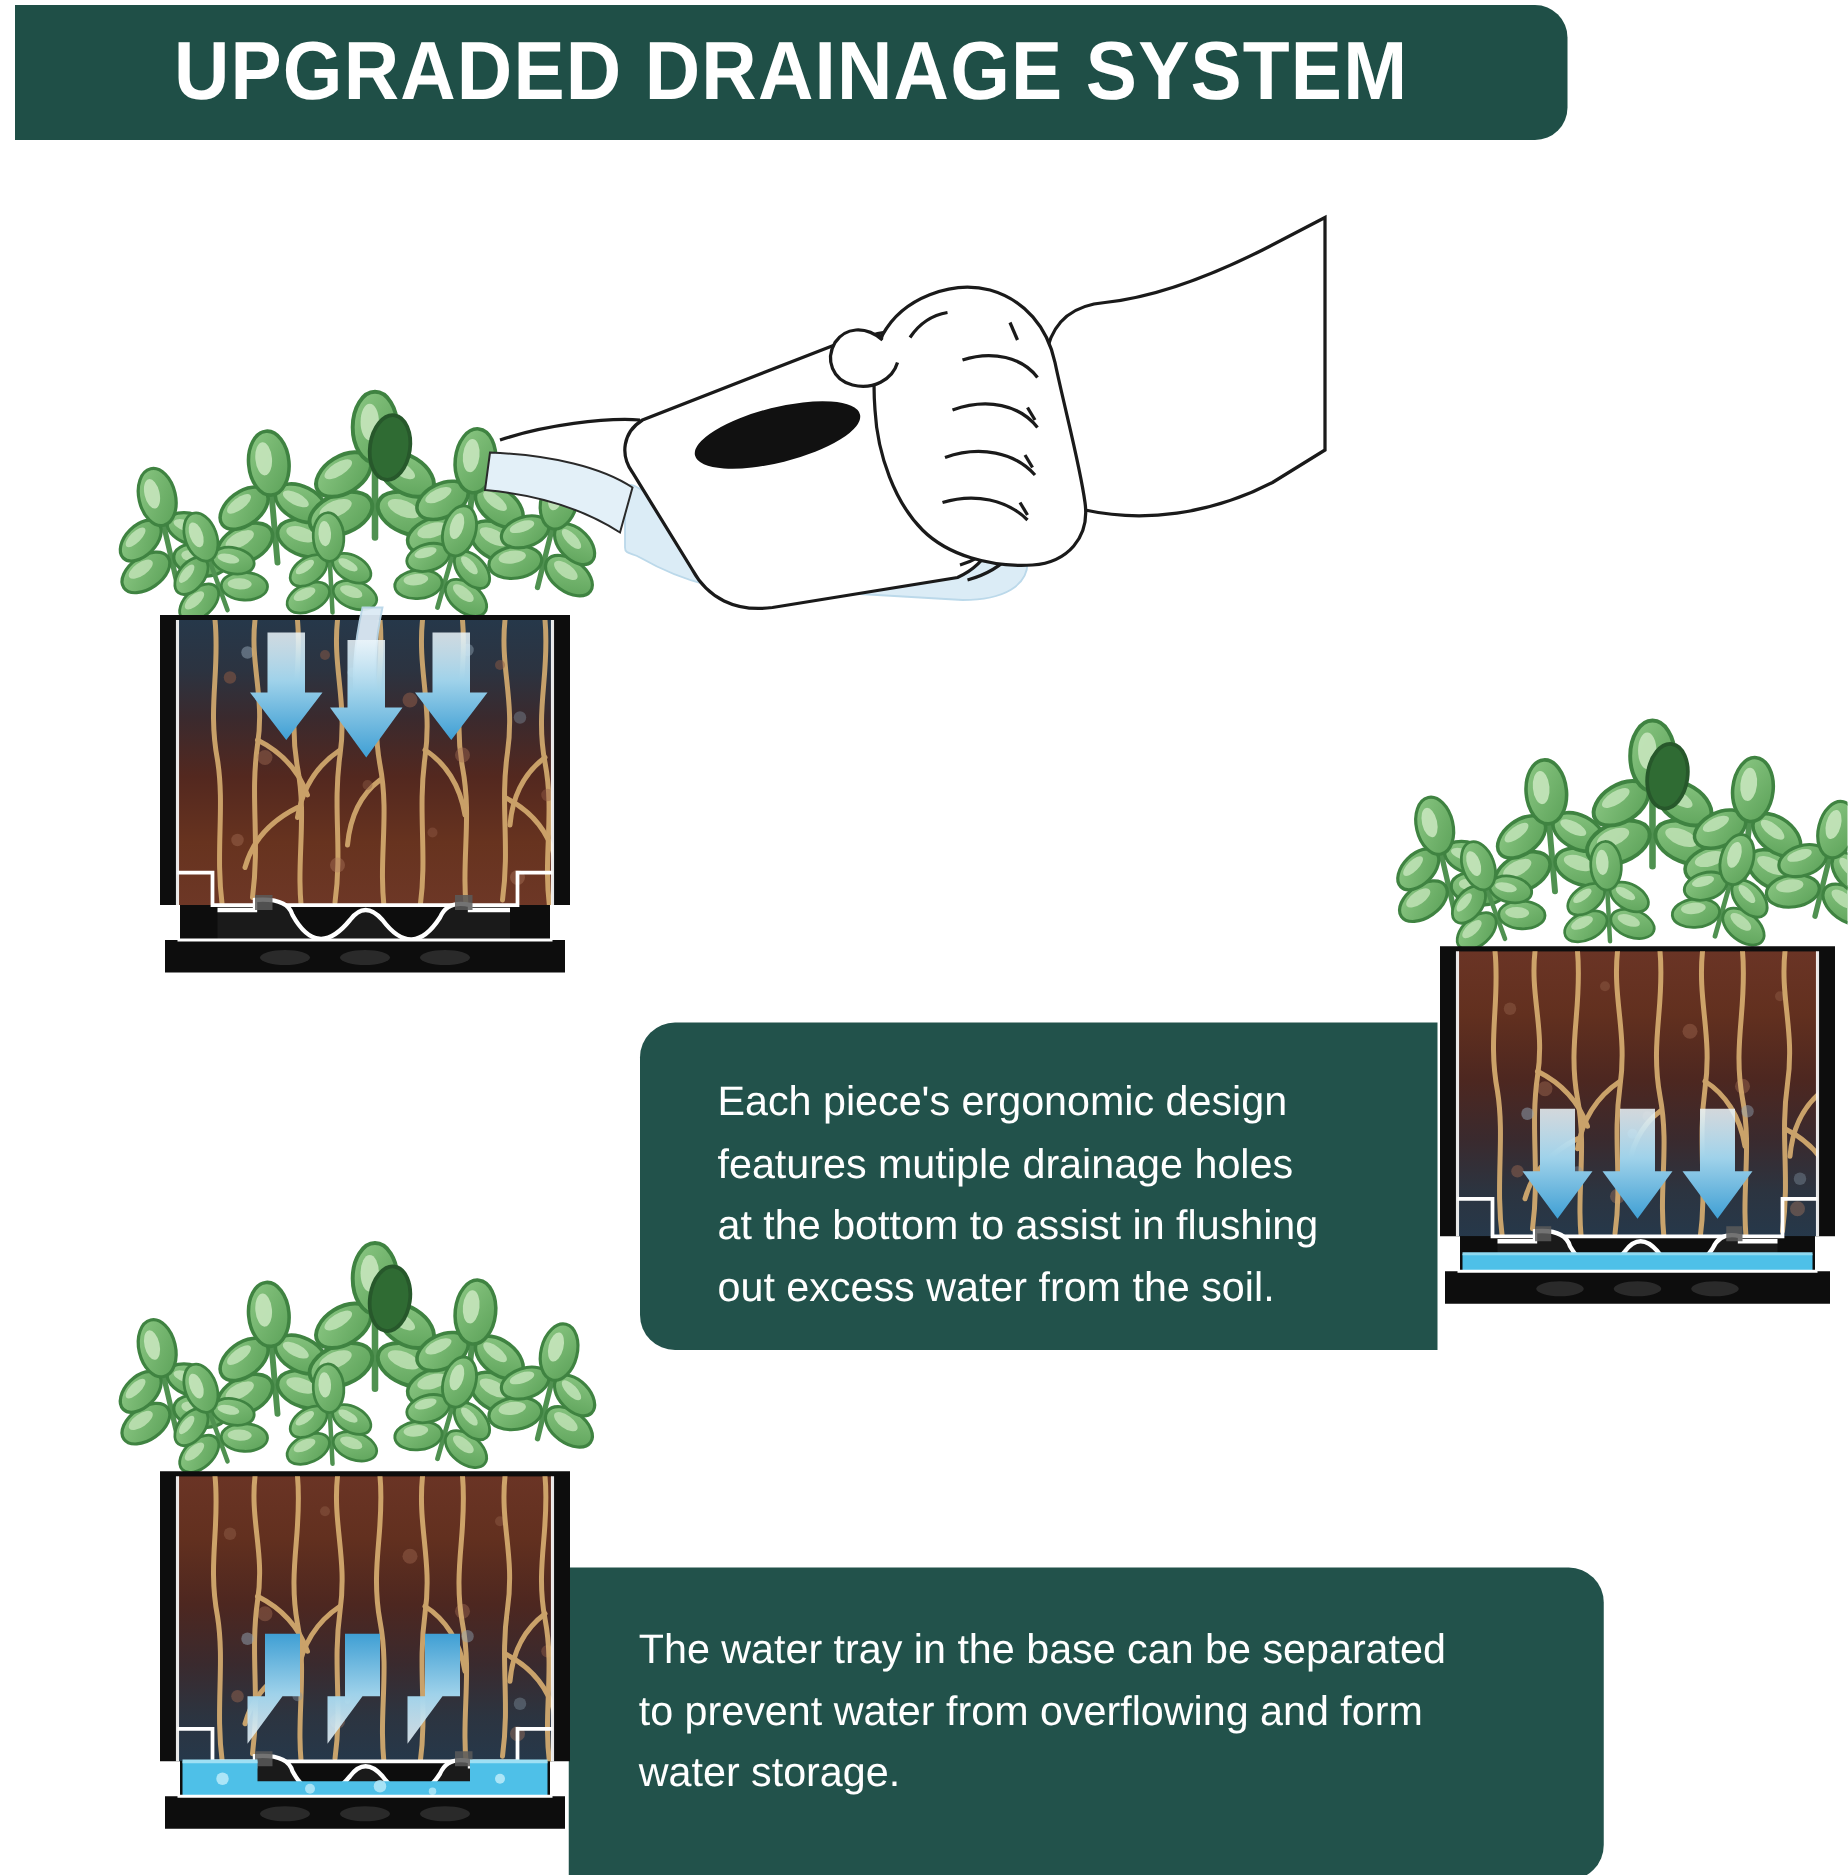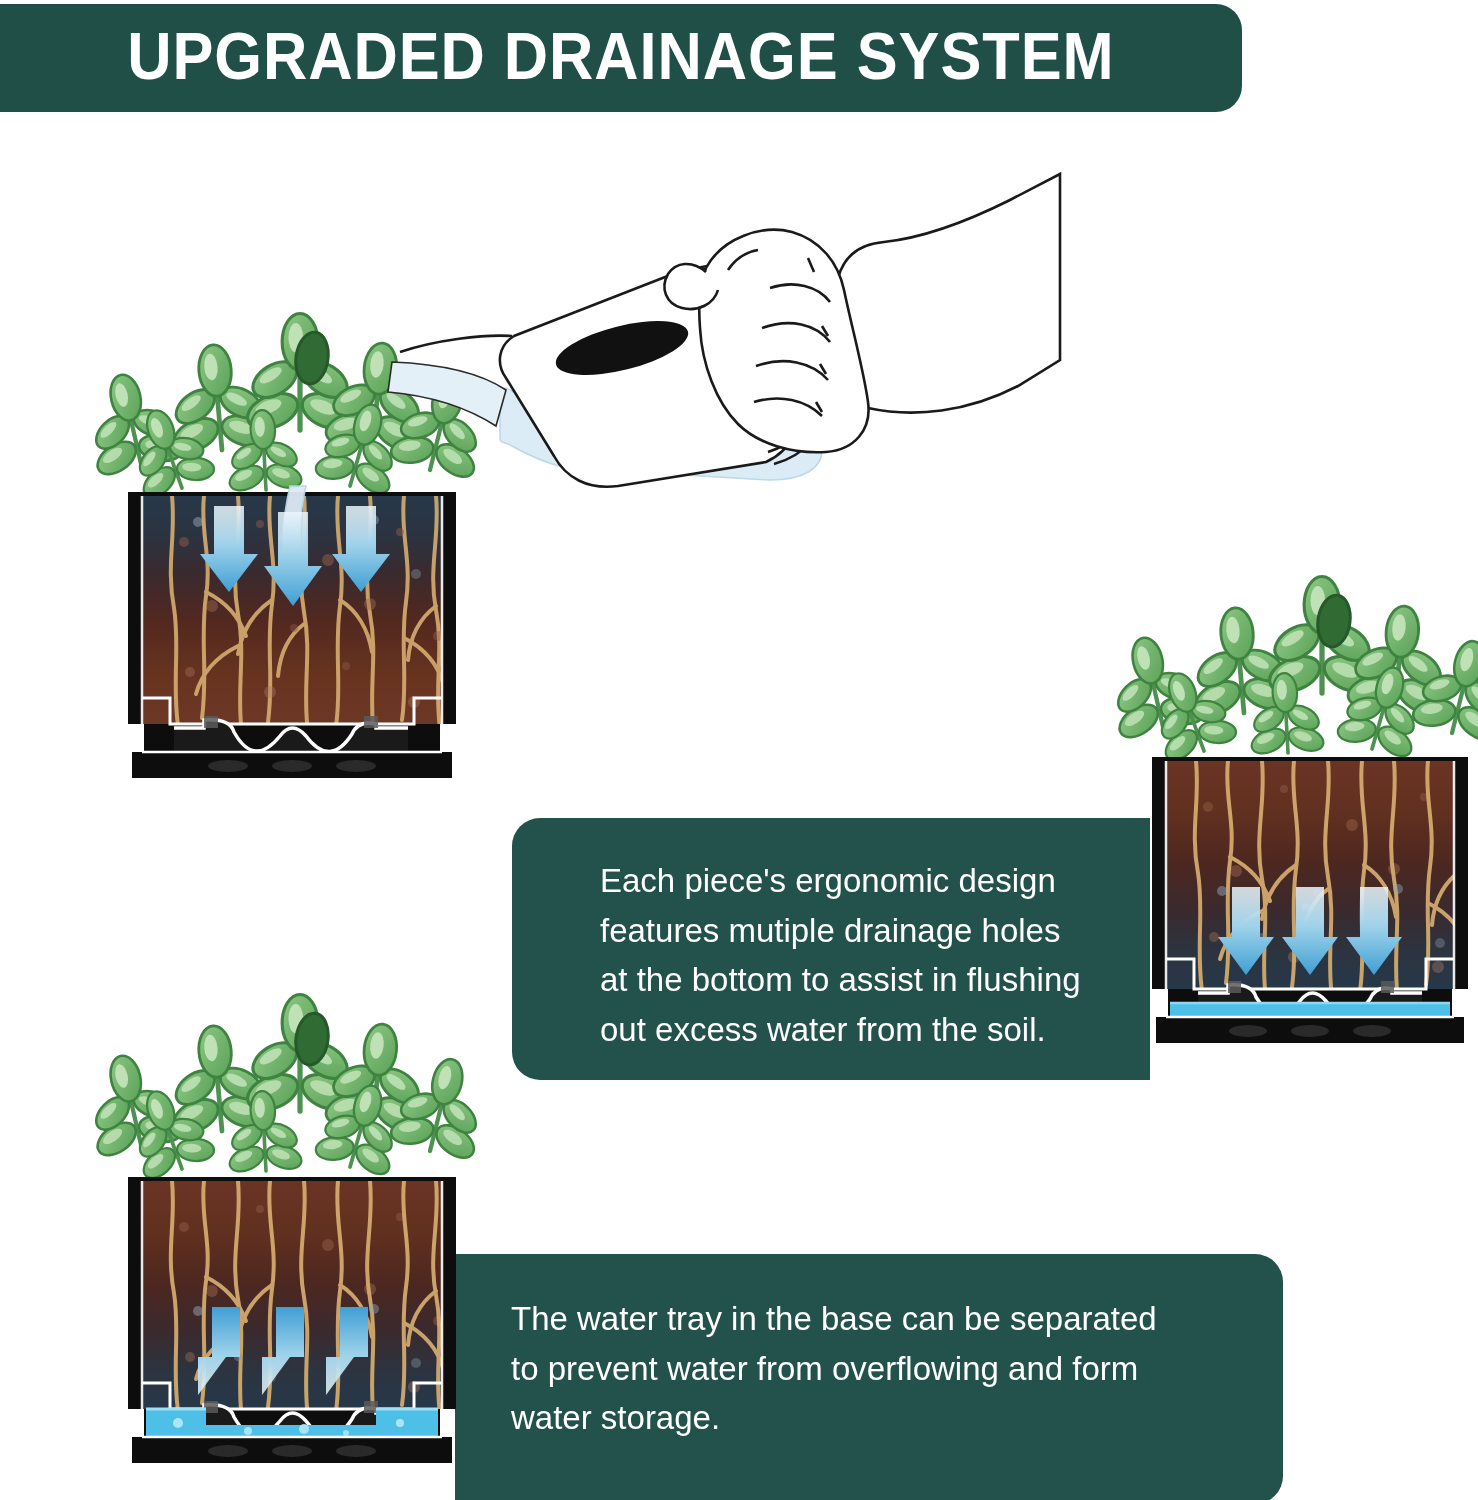--- a/index.html
+++ b/index.html
@@ -3,21 +3,21 @@
 <meta charset="utf-8">
 <style>
   html,body{margin:0;padding:0;background:#ffffff;}
   body{width:1478px;height:1500px;position:relative;overflow:hidden;
        font-family:"Liberation Sans","DejaVu Sans",sans-serif;}
 
   .stage{position:absolute;inset:0;width:1478px;height:1500px;background:#fff;}
 
   
   .banner{
-    position:absolute;left:0;top:4px;width:1242px;height:108px;
+    position:absolute;left:12px;top:4px;width:1242px;height:108px;
     background:#1f4f47;
     border-radius:0 26px 26px 0;
     display:flex;align-items:center;justify-content:center;
     z-index:6;
   }
   .banner-title{
     color:#ffffff;
     font-size:66px;
     font-weight:bold;
     letter-spacing:1px;
@@ -30,21 +30,21 @@
   
   .callout{position:absolute;background:#22524b;z-index:4;}
   .callout p{
     margin:0;color:#ffffff;font-size:33px;line-height:1.50;
     white-space:pre-line;
   }
   #callout-1{
     left:512px;top:818px;width:638px;height:262px;
     border-radius:28px 0 0 28px;
   }
-  #callout-1 p{padding:38px 0 0 62px;margin-left:26px;}
+  #callout-1 p{padding:38px 0 0 62px;}
   #callout-2{
     left:455px;top:1254px;width:828px;height:250px;
     border-radius:0 28px 28px 0;
   }
   #callout-2 p{padding:40px 0 0 56px;}
 
   
   .planter{position:absolute;}
   #planter-top-left{left:108px;top:300px;width:368px;height:540px;z-index:5;}
   #planter-right{left:1138px;top:565px;width:344px;height:525px;z-index:5;}

